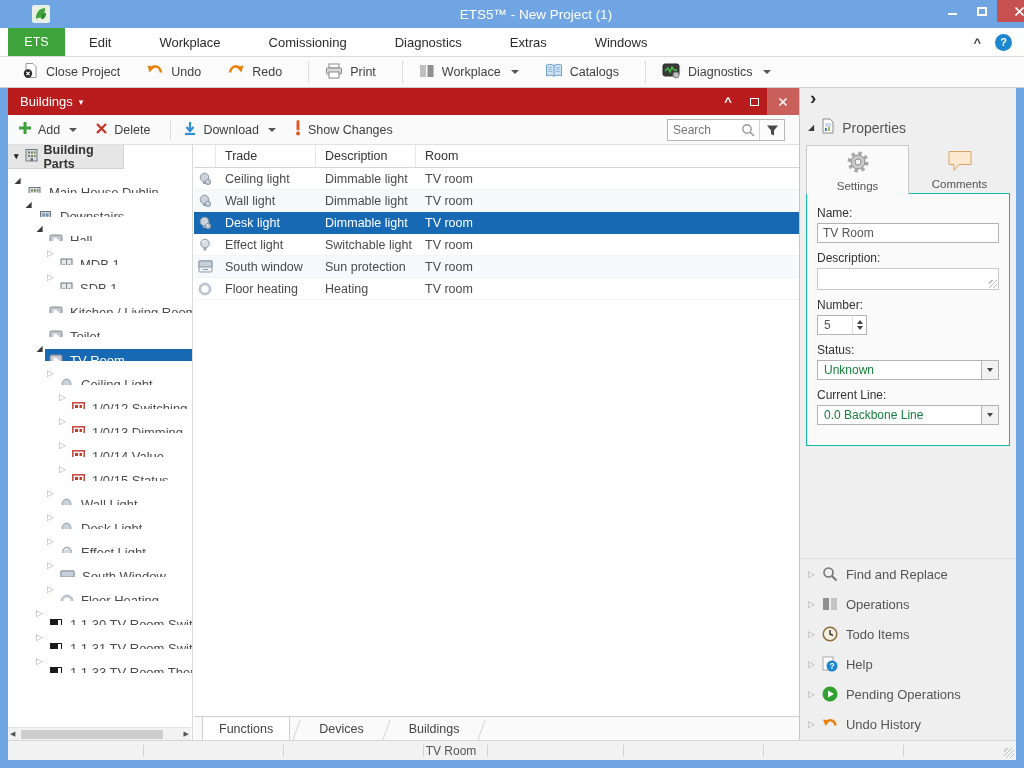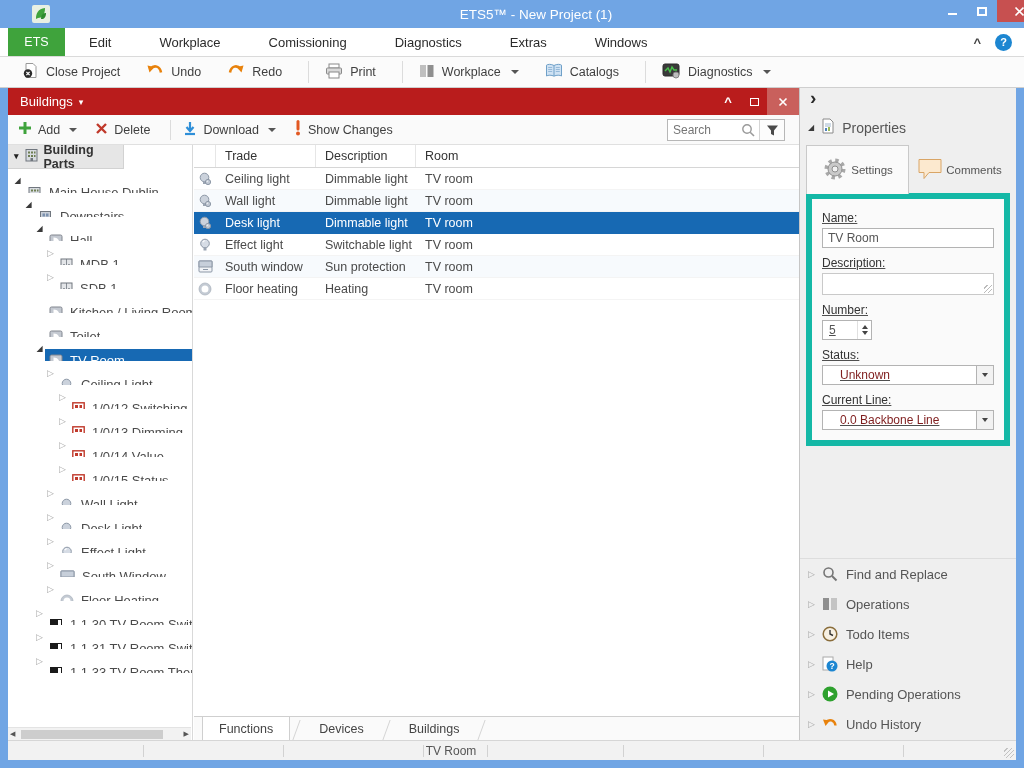--- a/index.html
+++ b/index.html
@@ -86,34 +86,34 @@
 .tabbar { position:absolute; left:0; right:0; bottom:0; height:24px; background:#FAFAFA; border-top:1px solid #CFCFCF; display:flex; align-items:stretch; padding-left:8px; font-size:12.5px; color:#444; }
 .tab { display:flex; align-items:center; padding:0 16px; }
 .tab.active { background:#fff; border:1px solid #CFCFCF; border-bottom:none; margin-top:-1px; }
 .tab-sep { width:1px; background:#D4D4D4; transform:skewX(-20deg); margin:3px 6px 0; }
 
 
 .sidebar { position:absolute; left:799px; top:88px; width:217px; height:652px; background:#EFEFEF; border-left:1px solid #C6C6C6; color:#4F4F4F; }
 .sb-collapse { position:absolute; top:-1px; left:10px; font-size:19px; font-weight:bold; color:#2B2B2B; }
 .props-header { position:absolute; top:30px; left:8px; display:flex; align-items:center; gap:6px; font-size:14px; color:#555; }
 .props-tabs { position:absolute; top:57px; left:6px; right:6px; height:49px; display:flex; }
-.ptab { flex:1; display:flex; align-items:center; justify-content:center; gap:3px; font-size:11.5px; color:#555; }
+.ptab { flex:1; display:flex; flex-direction:column; align-items:center; justify-content:center; gap:3px; font-size:11.5px; color:#555; }
 .ptab.active { background:#FAFAFA; border:1px solid #C9C9C9; border-bottom:none; position:relative; z-index:2; }
-.props-box { position:absolute; top:105px; left:6px; right:6px; height:253px; border:6px solid #14b8a6; background:#FAFAFA; padding:4px 10px; z-index:1;text-decoration:underline; }
+.props-box { position:absolute; top:105px; left:6px; right:6px; height:253px; border:1px solid #14b8a6; background:#FAFAFA; padding:4px 10px; z-index:1; }
 .f-label { font-size:12px; color:#333; margin:8px 0 3px; }
 .f-input { width:100%; height:20px; border:1px solid #B3B3B3; background:#fff; font-size:12px; color:#555; padding:0 5px; font-family:inherit; outline:none; }
 .f-textarea { width:100%; height:22px; border:1px solid #C9C9C9; background:#fff; position:relative; }
 .grip { position:absolute; right:1px; bottom:1px; width:8px; height:8px; background:repeating-linear-gradient(135deg, transparent 0 2px, #BBB 2px 3px); }
 .spinner { width:50px; height:20px; border:1px solid #B3B3B3; background:#fff; display:flex; }
 .spin-val { flex:1; display:flex; align-items:center; padding-left:6px; font-size:12px; color:#555; }
 .spin-btns { width:14px; border-left:1px solid #E0E0E0; display:flex; flex-direction:column; align-items:center; justify-content:center; gap:2px; }
 .tri-up { width:0; height:0; border-left:3.5px solid transparent; border-right:3.5px solid transparent; border-bottom:4px solid #444; }
 .tri-down { width:0; height:0; border-left:3.5px solid transparent; border-right:3.5px solid transparent; border-top:4px solid #444; }
 .selectbox { width:100%; height:20px; border:1px solid #B3B3B3; background:#fff; display:flex; align-items:center; }
-.selectbox .val { flex:1; padding-left:6px; font-size:12px; color:#7f1d1d; white-space:nowrap; overflow:hidden;margin-left:11px; }
+.selectbox .val { flex:1; padding-left:6px; font-size:12px; color:#15803d; white-space:nowrap; overflow:hidden; }
 .selectbox .dbtn { width:17px; align-self:stretch; border-left:1px solid #B3B3B3; background:#F2F2F2; display:flex; align-items:center; justify-content:center; }
 .sb-sections { position:absolute; top:470px; left:0; right:0; border-top:1px solid #DDD; }
 .sb-row { height:30px; display:flex; align-items:center; padding-left:8px; gap:7px; font-size:13px; color:#555; }
 .sb-row .ico { width:17px; display:flex; justify-content:center; }
 
 
 .statusbar { position:absolute; left:8px; top:740px; width:1008px; height:20px; background:#F2F2F2; border-top:1px solid #D6D6D6; }
 .sb-div { position:absolute; top:4px; width:1px; height:12px; background:#D2D2D2; }
 .sb-text { position:absolute; left:407px; width:72px; top:0; height:100%; display:flex; align-items:center; justify-content:center; font-size:12px; color:#555; }
 .sb-grip { position:absolute; right:2px; bottom:2px; width:10px; height:10px; background:repeating-linear-gradient(135deg, transparent 0 2px, #C2C2C2 2px 3px); }

